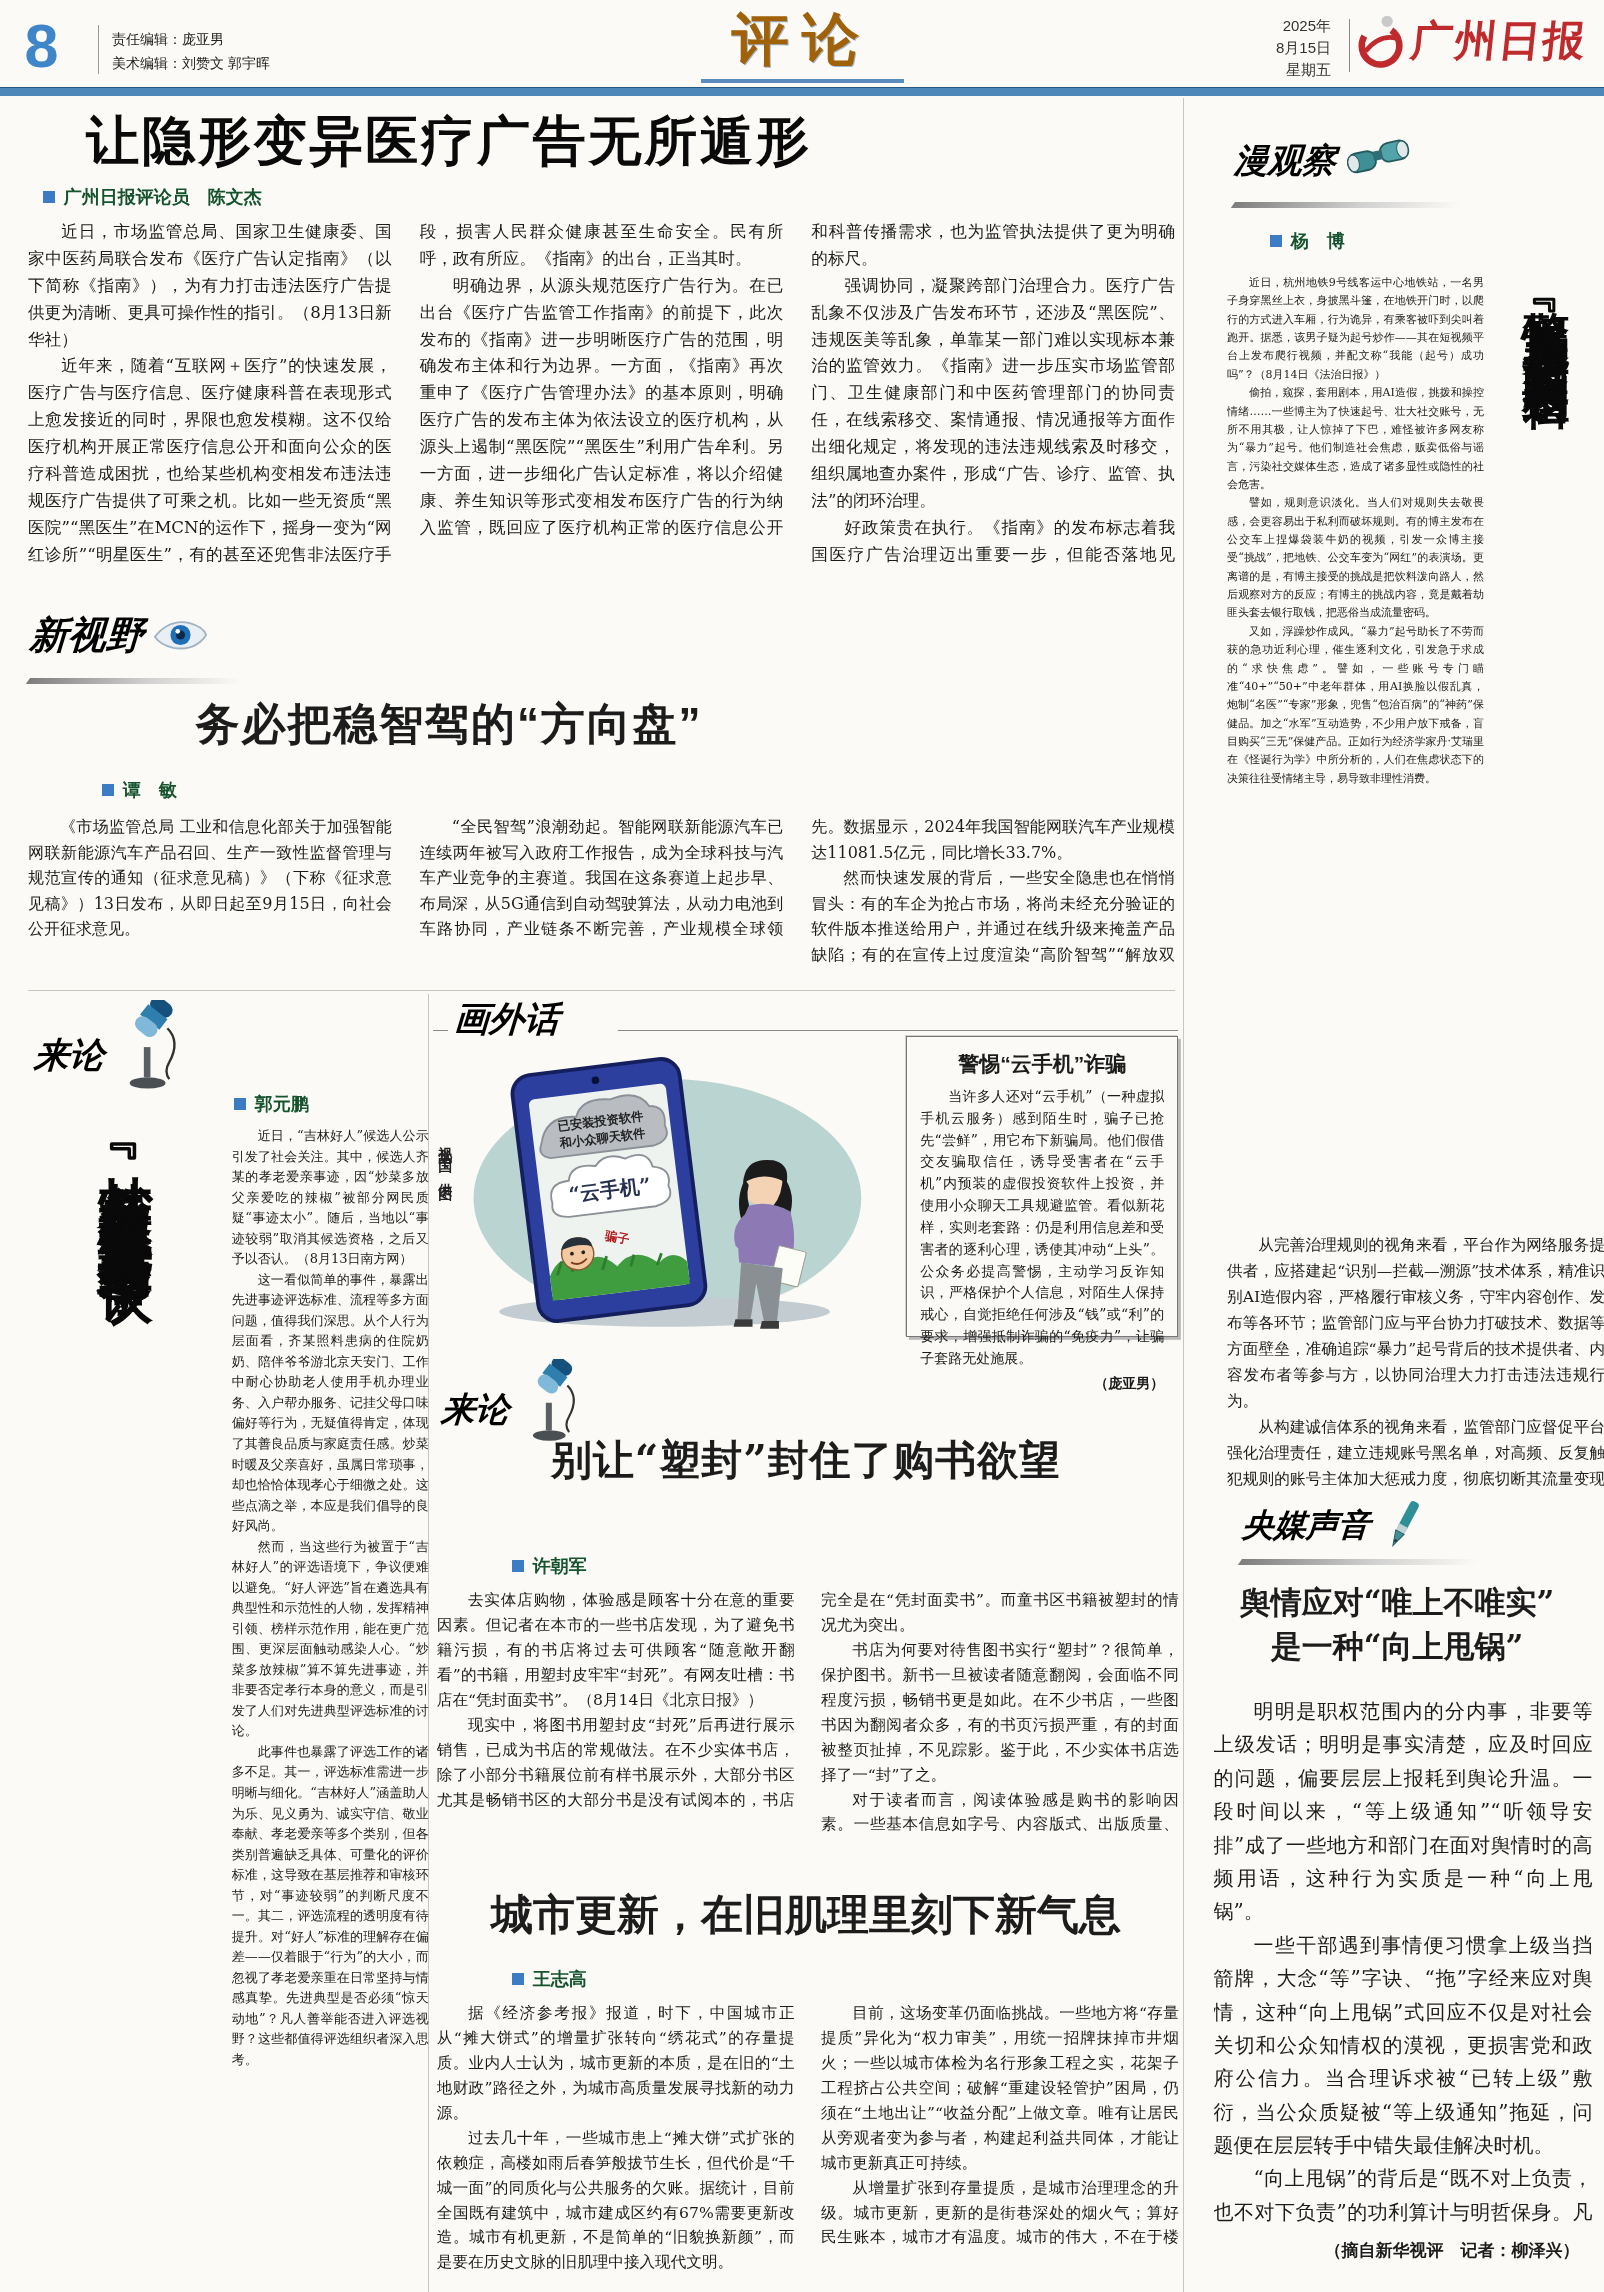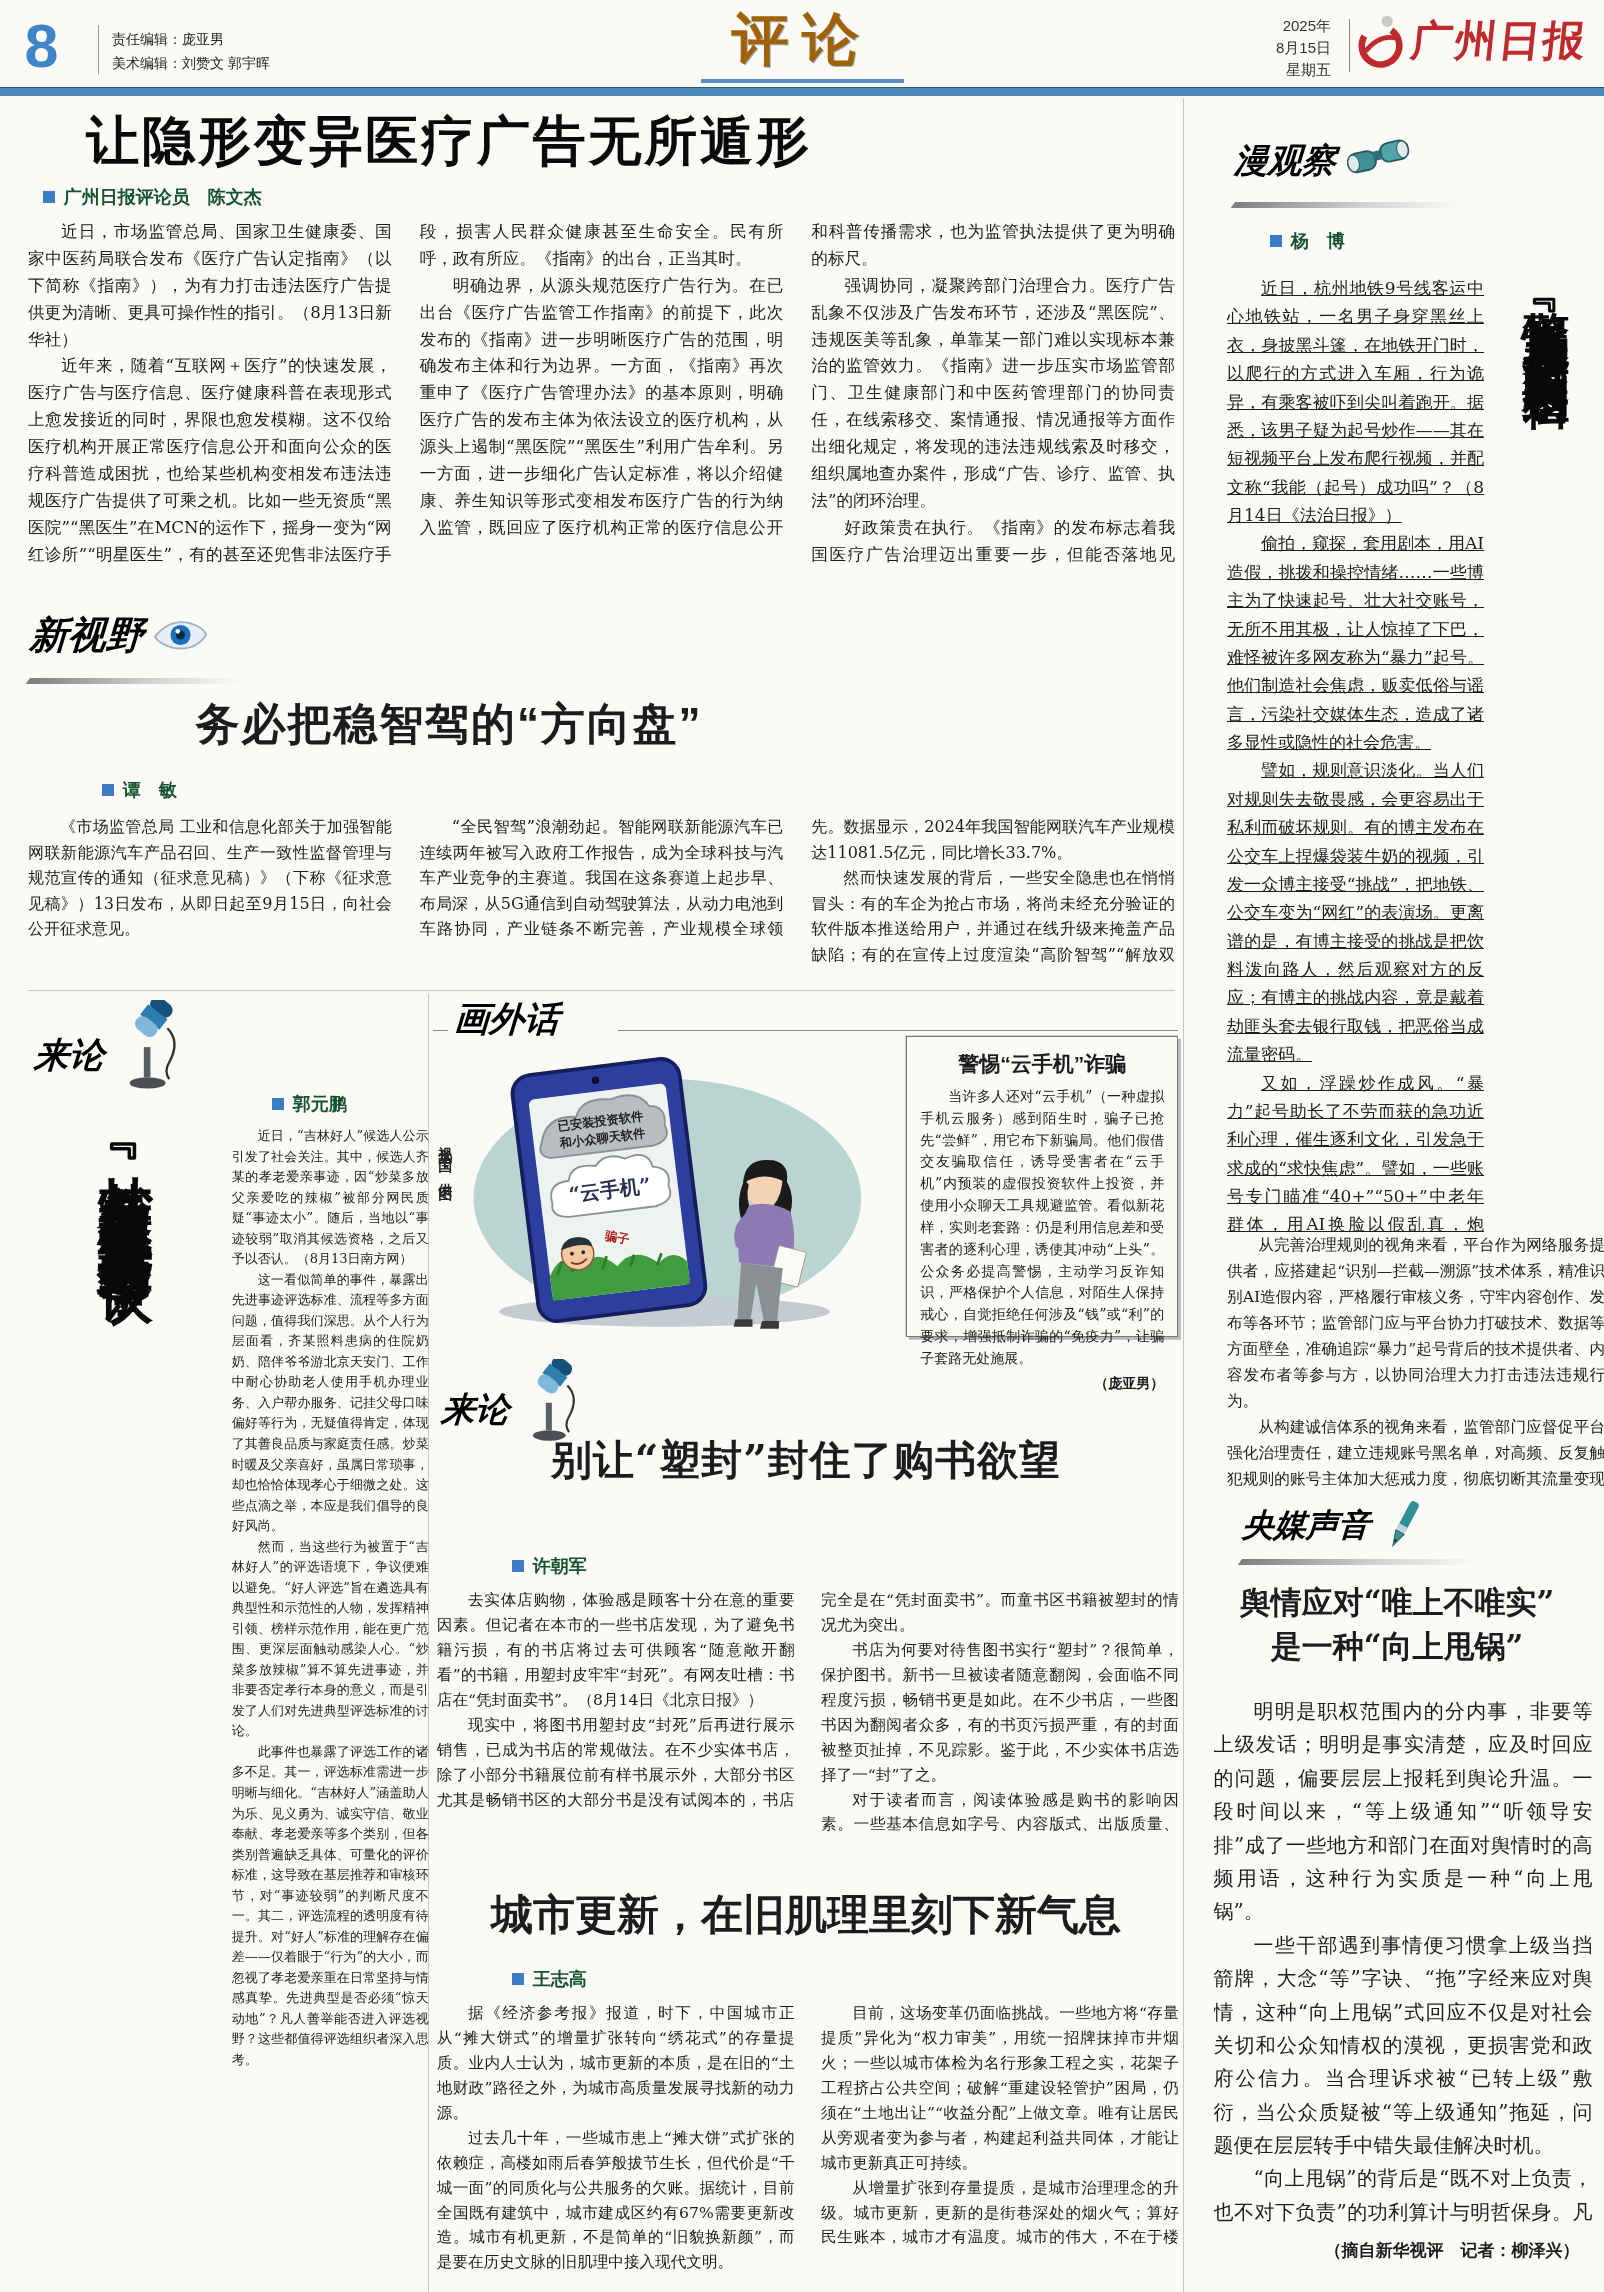--- a/index.html
+++ b/index.html
@@ -41,21 +41,21 @@
   .nv-swoosh{position:absolute;left:0;top:74px;width:213px;}
   .nv-headline{position:absolute;left:0;top:91px;width:842px;text-align:center;
       font:900 44px "Liberation Sans",sans-serif;letter-spacing:1.9px;}
   .nv-byline{position:absolute;left:74px;top:174px;}
   .nv-body{position:absolute;left:0;top:210px;width:1147px;height:170px;overflow:hidden;
       column-count:3;column-gap:28px;font-size:16px;line-height:1.6;}
   
   .rl{position:absolute;left:28px;top:994px;width:397px;height:1298px;}
   .rl-badge{position:absolute;left:5.7px;top:5.7px;display:flex;align-items:flex-start;}
   .rl-badge .brush{font-size:35px;margin-top:32px;}
-  .rl-byline{position:absolute;left:206px;top:98px;margin-left:38px;}
+  .rl-byline{position:absolute;left:206px;top:98px;}
   .rl-row{position:absolute;left:5.7px;top:132px;display:flex;}
   .rl-vhead{writing-mode:vertical-rl;height:1155px;font:800 55px/185px "DejaVu Serif",serif;letter-spacing:5.7px;color:#090909;}
   .rl-body{width:197px;margin-left:13px;height:1155px;overflow:hidden;font-size:13px;line-height:1.58;}
   
   .ct{position:absolute;left:433px;top:994px;width:746px;height:354px;}
   .ct-badge{position:absolute;left:21px;top:1.9px;}
   .ct-badge .brush{font-size:35px;}
   .ct-rule-l{left:0;top:36px;width:15px;}
   .ct-rule-r{left:185px;top:36px;width:560px;}
   .ct-credit{position:absolute;left:3.8px;top:140px;writing-mode:vertical-rl;
@@ -82,21 +82,21 @@
   .city-byline{position:absolute;left:79px;top:91px;}
   .city-body{position:absolute;left:3.8px;top:125px;width:742px;height:284px;overflow:hidden;
       column-count:2;column-gap:26.5px;font-size:15.6px;line-height:1.6;}
   
   .obs{position:absolute;left:1189px;top:98px;width:415px;height:2194px;}
   .obs-badge{position:absolute;left:45px;top:40px;display:flex;align-items:center;}
   .obs-badge .brush{font-size:34px;}
   .obs-swoosh{position:absolute;left:44px;top:104px;width:227px;}
   .obs-byline{position:absolute;left:81px;top:131px;}
   .obs-row{position:absolute;left:38px;top:176px;width:378px;display:flex;}
-  .obs-col{width:257px;height:958px;overflow:hidden;font-size:17px;line-height:1.67;text-decoration:underline;}
+  .obs-col{width:257px;height:958px;overflow:hidden;font-size:11px;line-height:1.67;}
   .obs-vhead{writing-mode:vertical-rl;height:958px;margin-left:9.5px;
       font:800 47px/106px "Liberation Sans",sans-serif;letter-spacing:4.7px;color:#090909;}
   .obs-wide{position:absolute;left:38px;top:1134px;width:378px;height:261px;overflow:hidden;
       font-size:15.6px;line-height:1.67;}
   .cm-badge{position:absolute;left:53px;top:1399px;display:flex;align-items:center;}
   .cm-badge .brush{font-size:32px;}
   .cm-swoosh{position:absolute;left:51px;top:1461px;width:237px;}
   .cm-headline{position:absolute;left:15px;top:1482px;width:386px;text-align:center;
       font:900 31px/1.42 "DejaVu Serif",serif;}
   .cm-body{position:absolute;left:24.6px;top:1597px;width:379px;height:538px;overflow:hidden;

